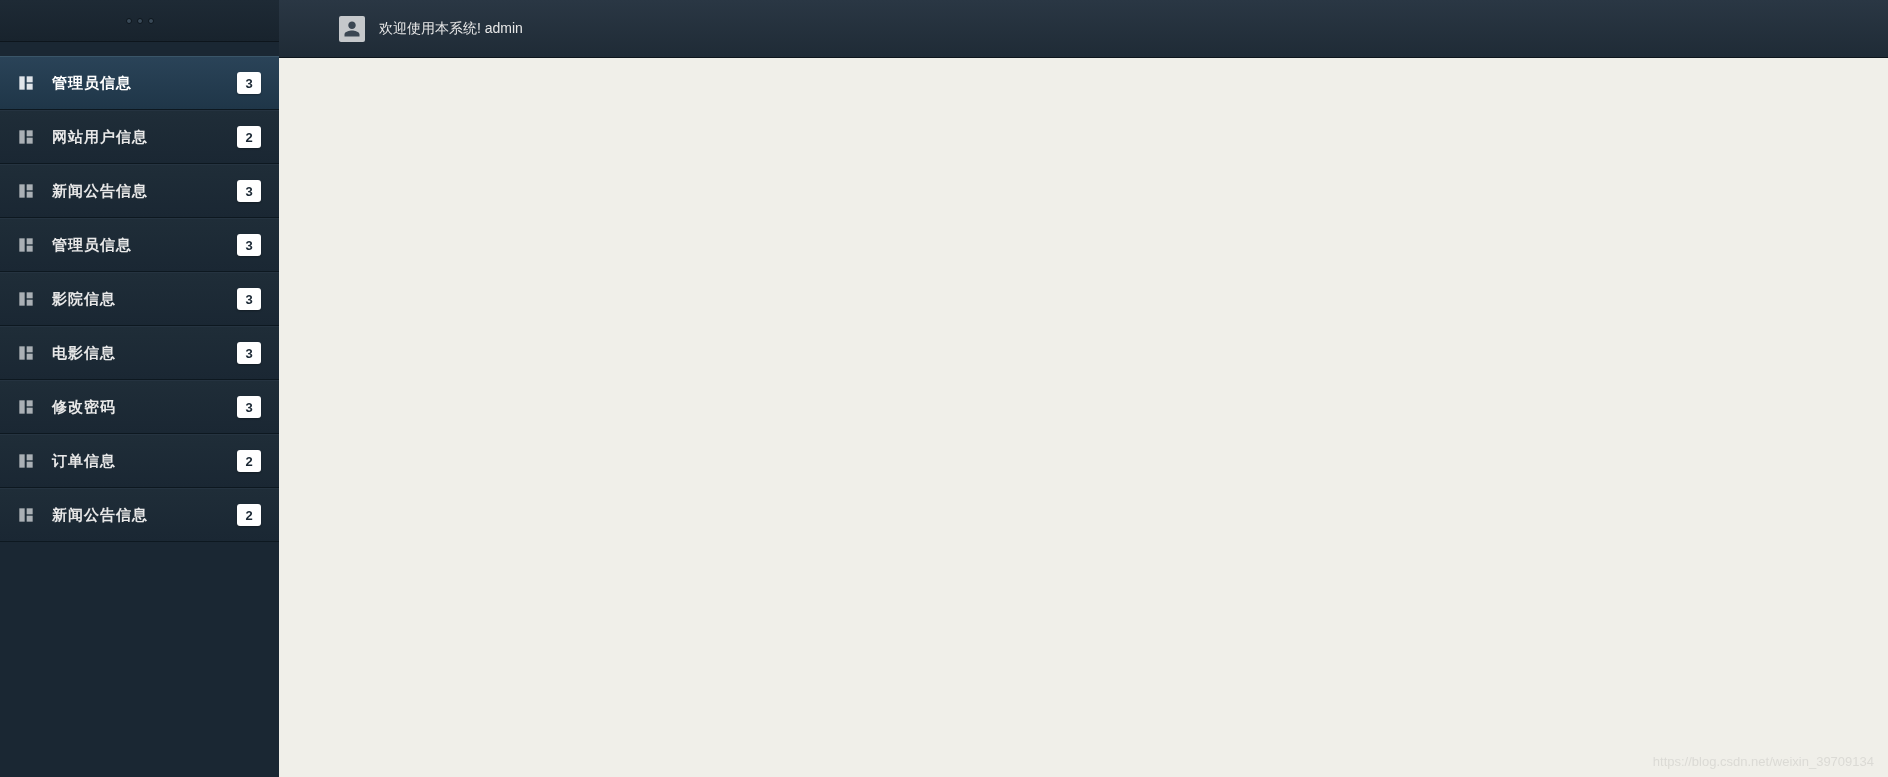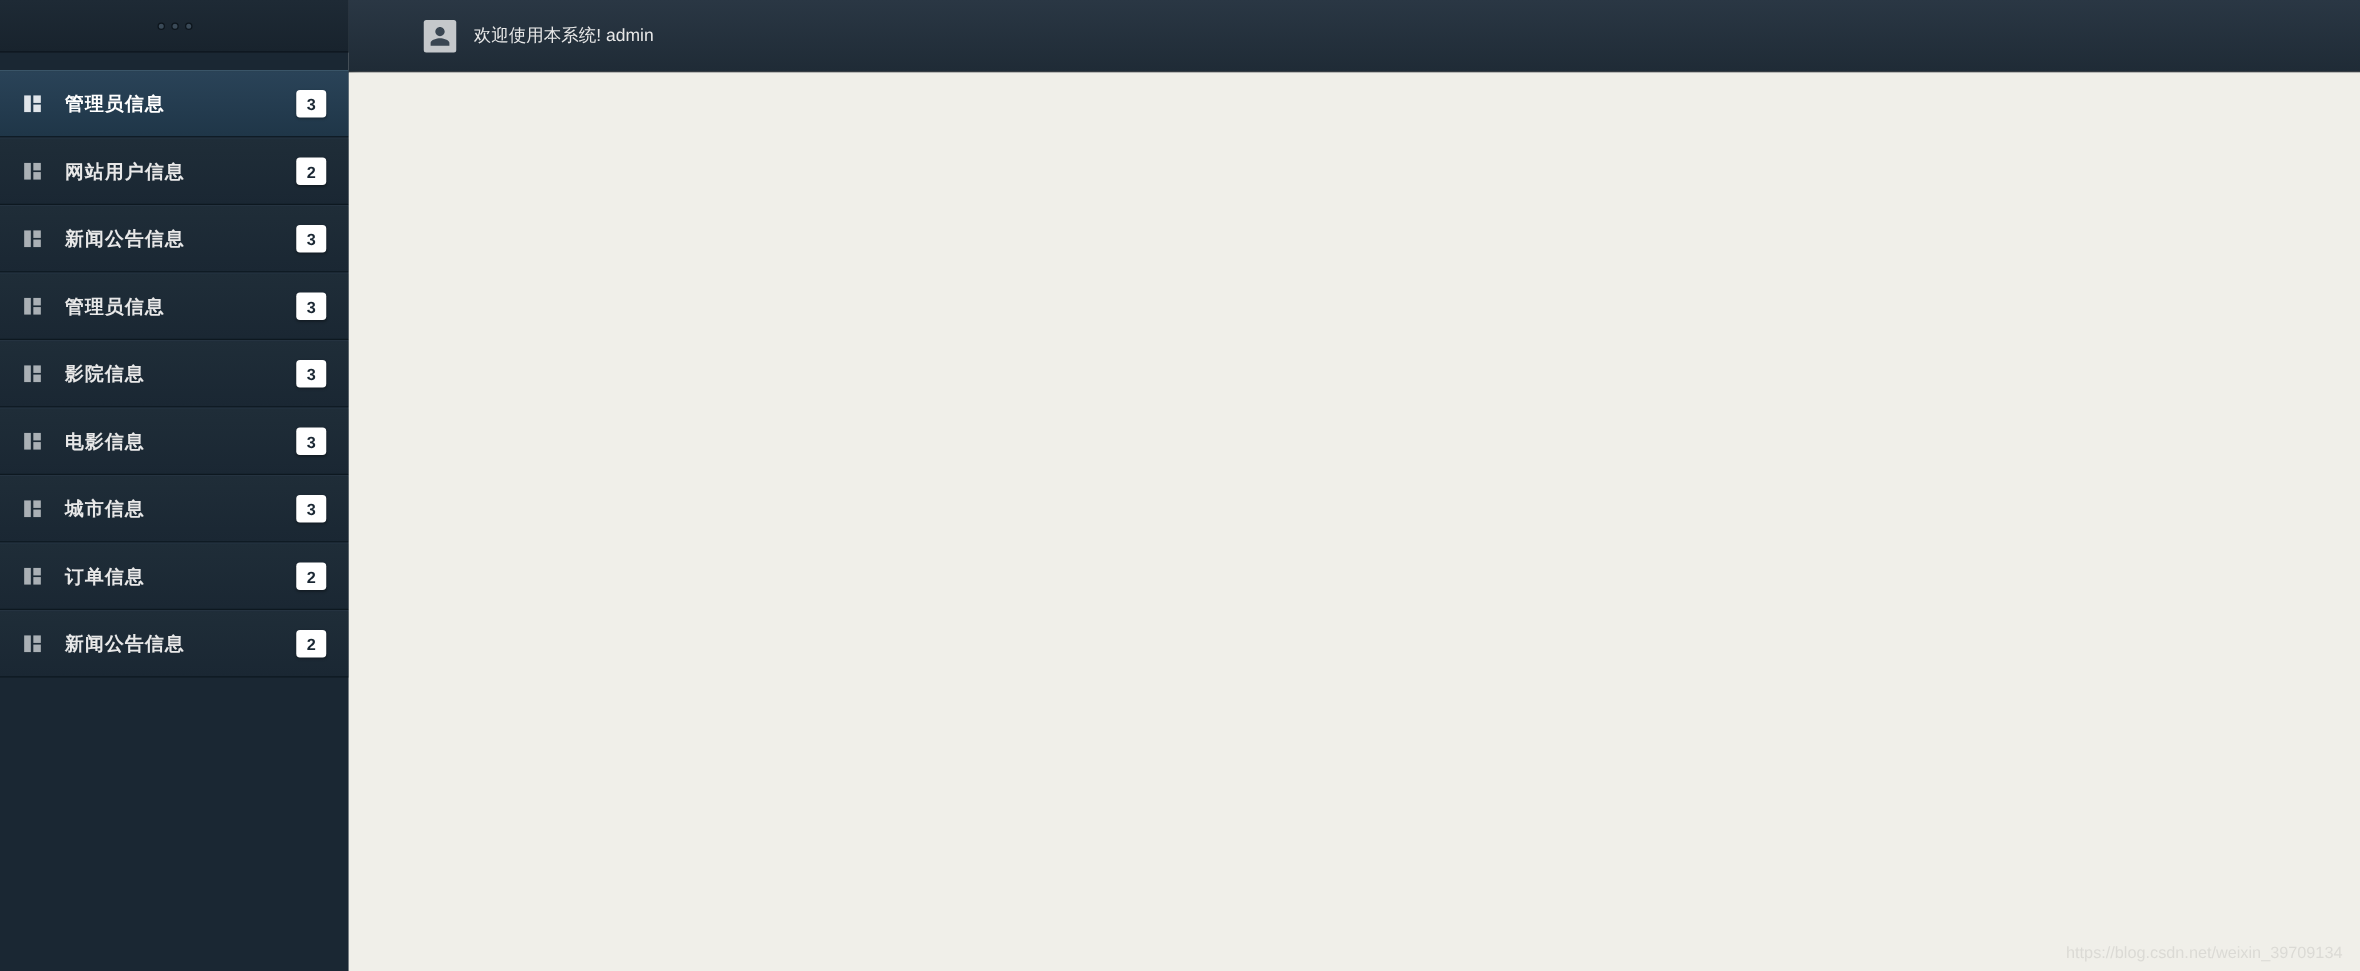--- a/index.html
+++ b/index.html
@@ -283,21 +283,21 @@
           <span class="menu-badge">3</span>
         </div>
         <div class="menu-item">
           <span class="menu-icon">
             <svg width="16" height="16" viewBox="0 0 24 24">
               <rect x="2" y="2" width="8" height="20"></rect>
               <rect x="13" y="2" width="9" height="9"></rect>
               <rect x="13" y="13" width="9" height="9"></rect>
             </svg>
           </span>
-          <span class="menu-label">城市信息</span>
+          <span class="menu-label">修改密码</span>
           <span class="menu-badge">3</span>
         </div>
         <div class="menu-item">
           <span class="menu-icon">
             <svg width="16" height="16" viewBox="0 0 24 24">
               <rect x="2" y="2" width="8" height="20"></rect>
               <rect x="13" y="2" width="9" height="9"></rect>
               <rect x="13" y="13" width="9" height="9"></rect>
             </svg>
           </span>

